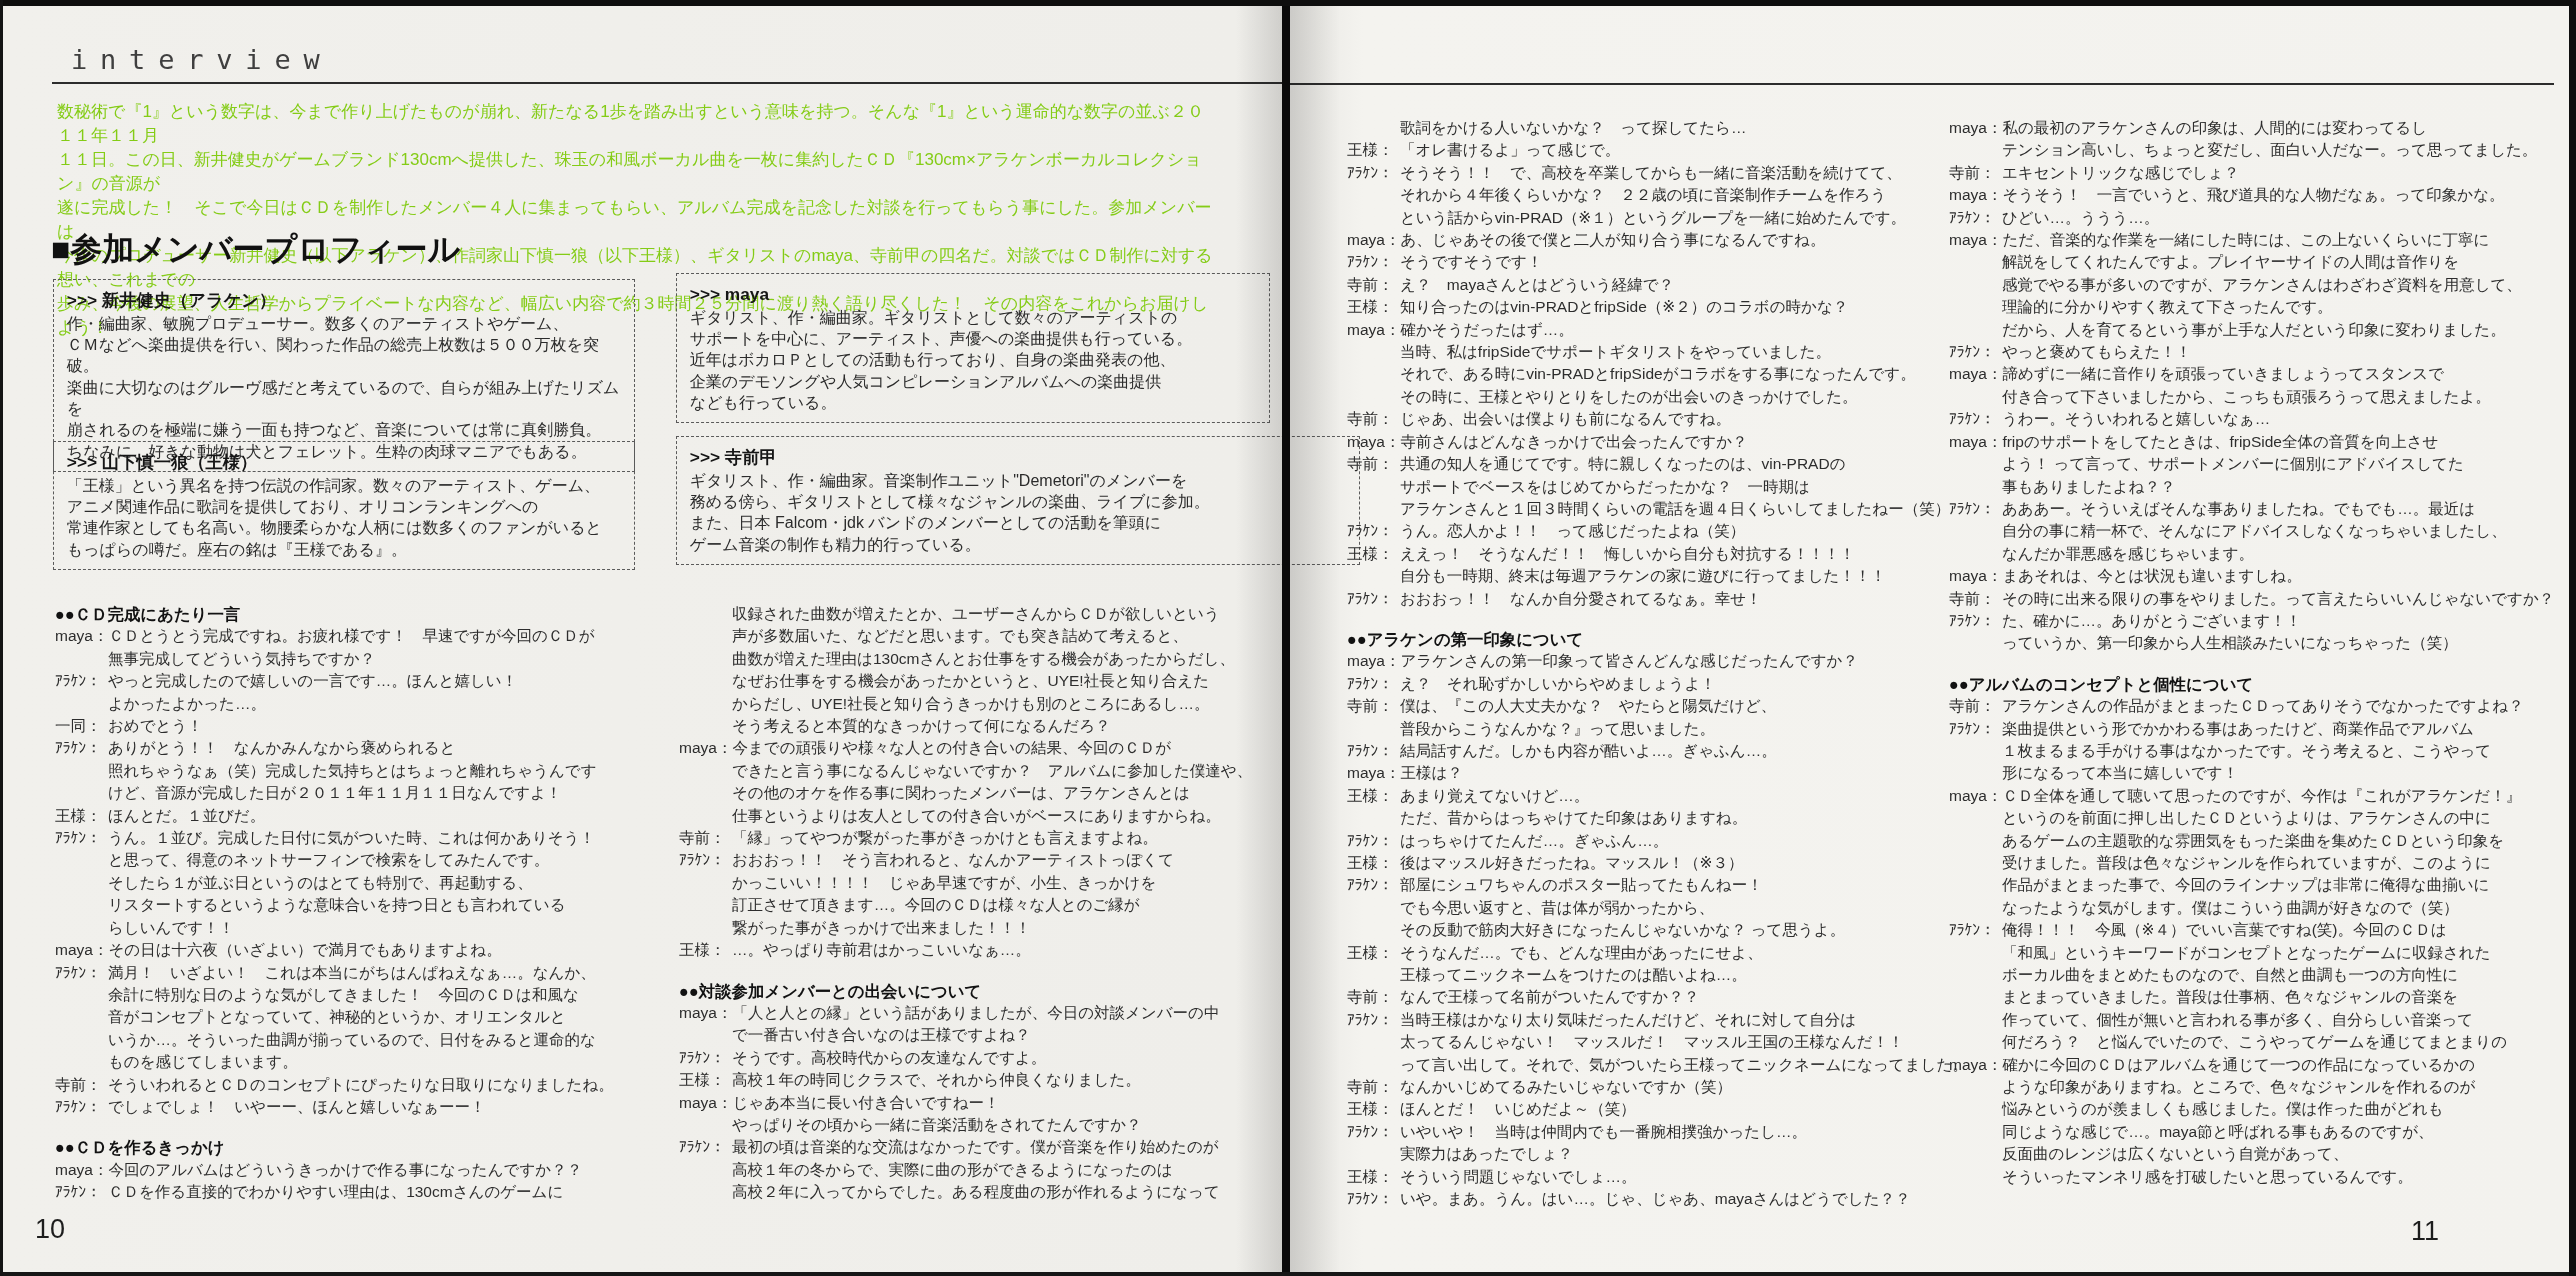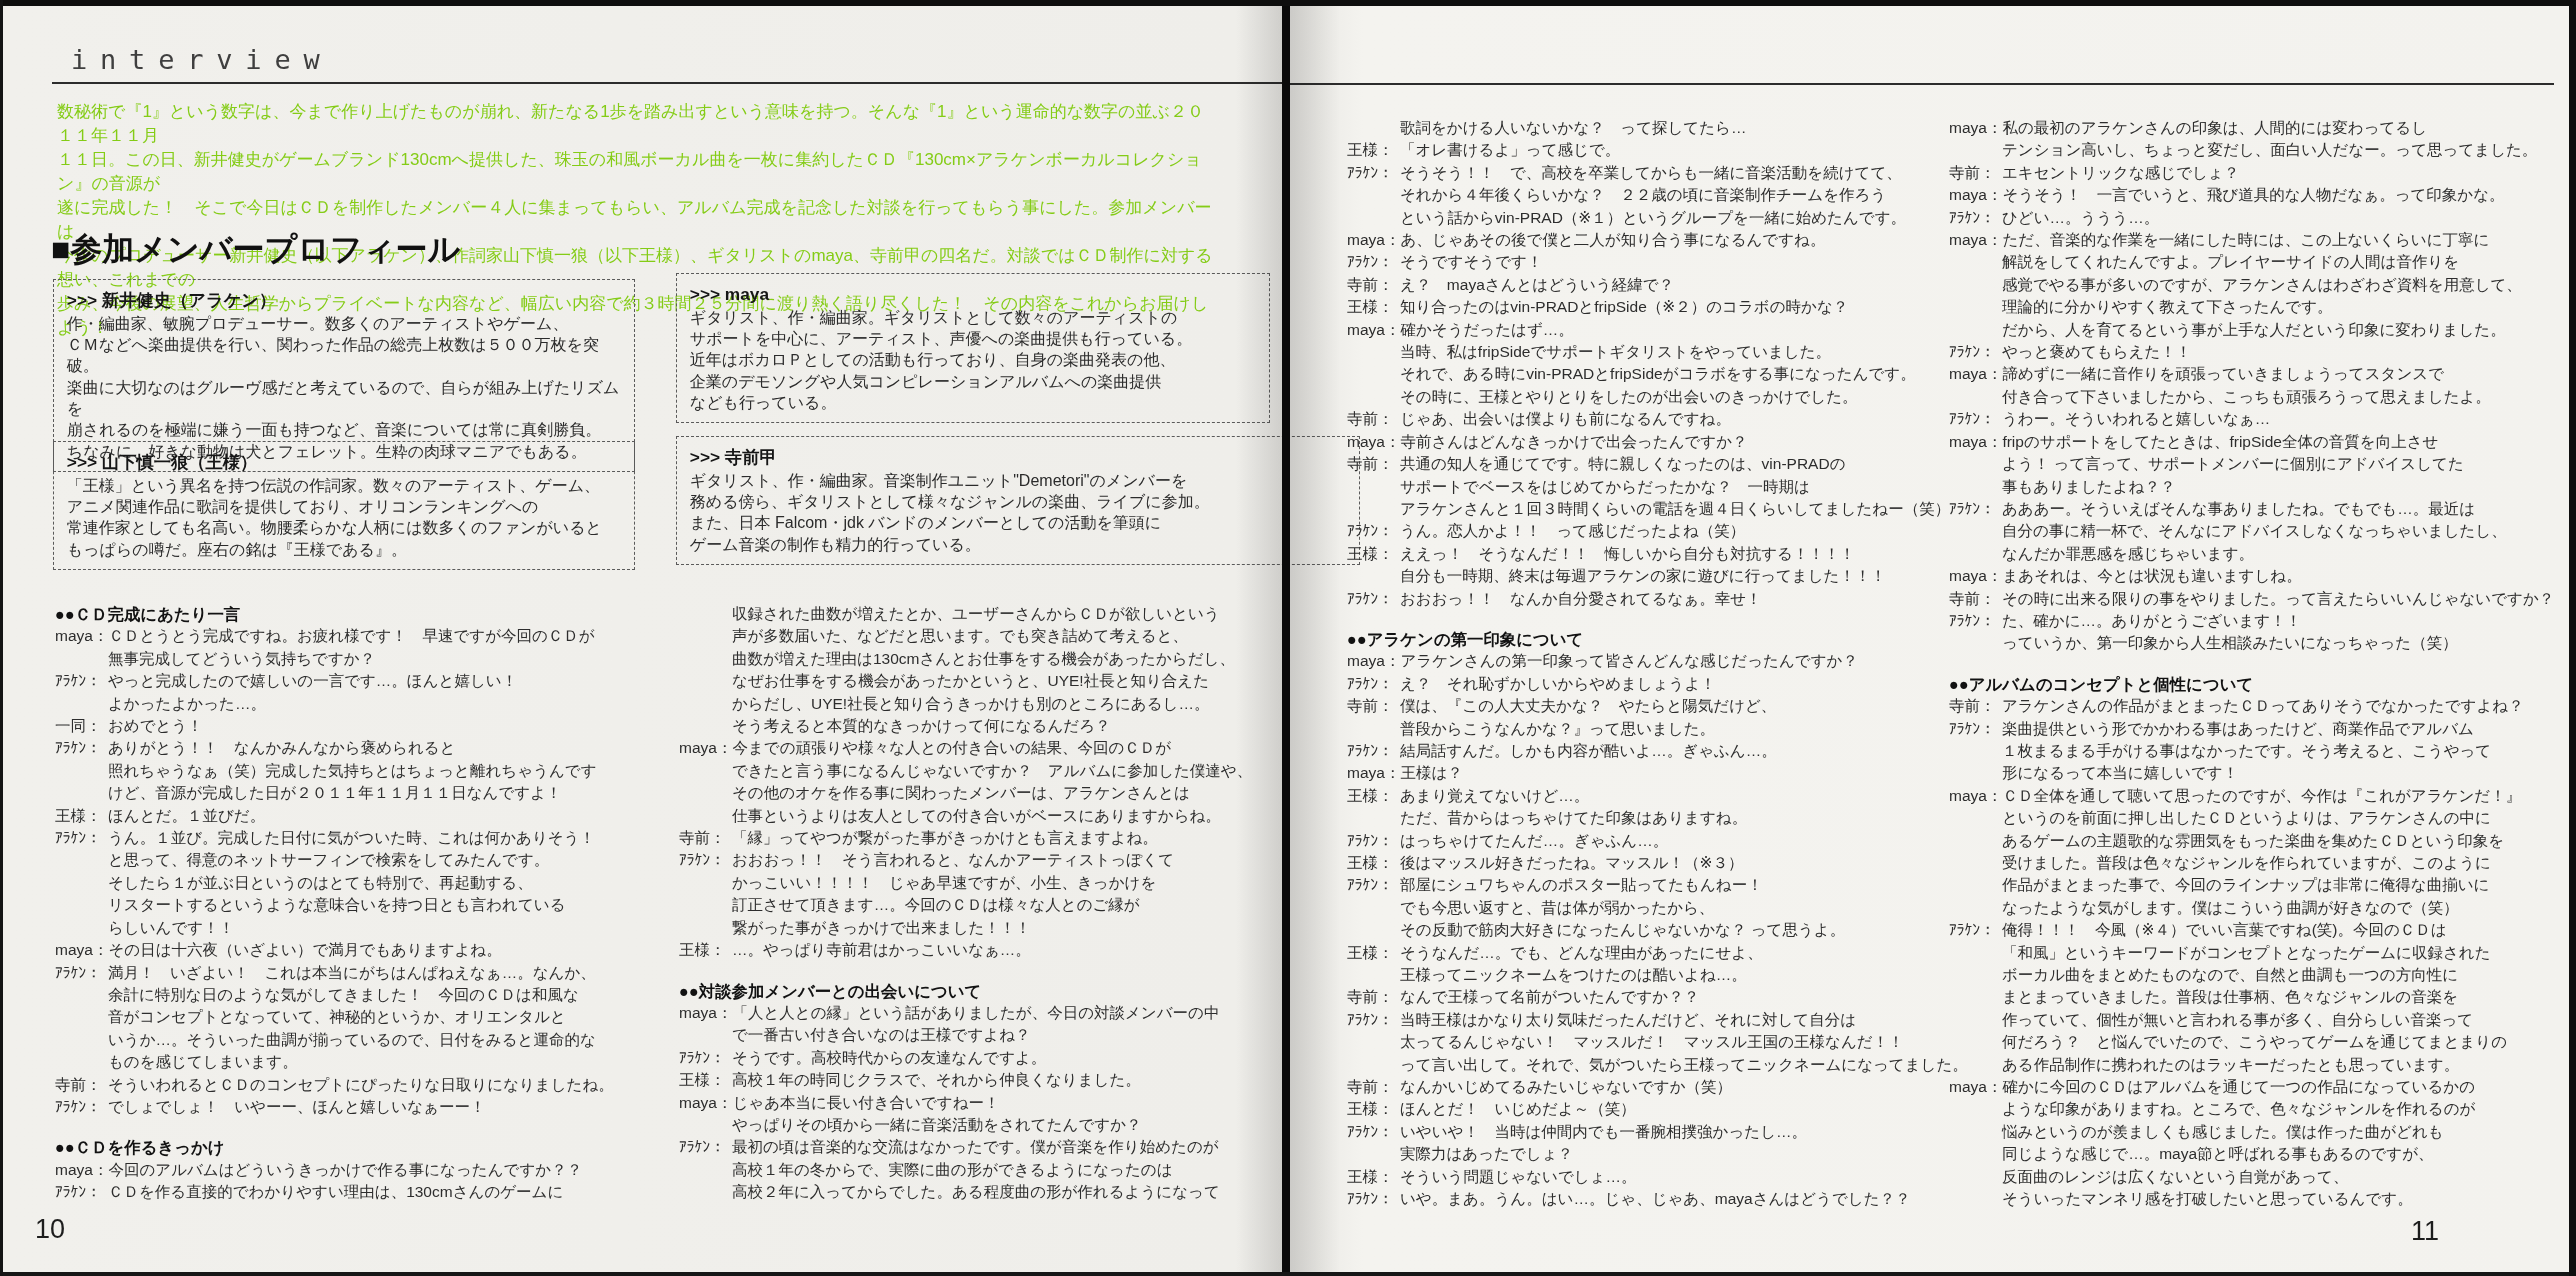--- a/index.html
+++ b/index.html
@@ -651,24 +651,20 @@
       </div>
       <div class="dlg-line">
         <span class="spk"></span>
         <span class="txt">作っていて、個性が無いと言われる事が多く、自分らしい音楽って</span>
       </div>
       <div class="dlg-line">
         <span class="spk"></span>
         <span class="txt">何だろう？　と悩んでいたので、こうやってゲームを通じてまとまりの</span>
       </div>
       <div class="dlg-line">
-        <span class="spk"></span>
-        <span class="txt">ある作品制作に携われたのはラッキーだったとも思っています。</span>
-      </div>
-      <div class="dlg-line">
         <span class="spk">maya：</span>
         <span class="txt">確かに今回のＣＤはアルバムを通じて一つの作品になっているかの</span>
       </div>
       <div class="dlg-line">
         <span class="spk"></span>
         <span class="txt">ような印象がありますね。ところで、色々なジャンルを作れるのが</span>
       </div>
       <div class="dlg-line">
         <span class="spk"></span>
         <span class="txt">悩みというのが羨ましくも感じました。僕は作った曲がどれも</span>

